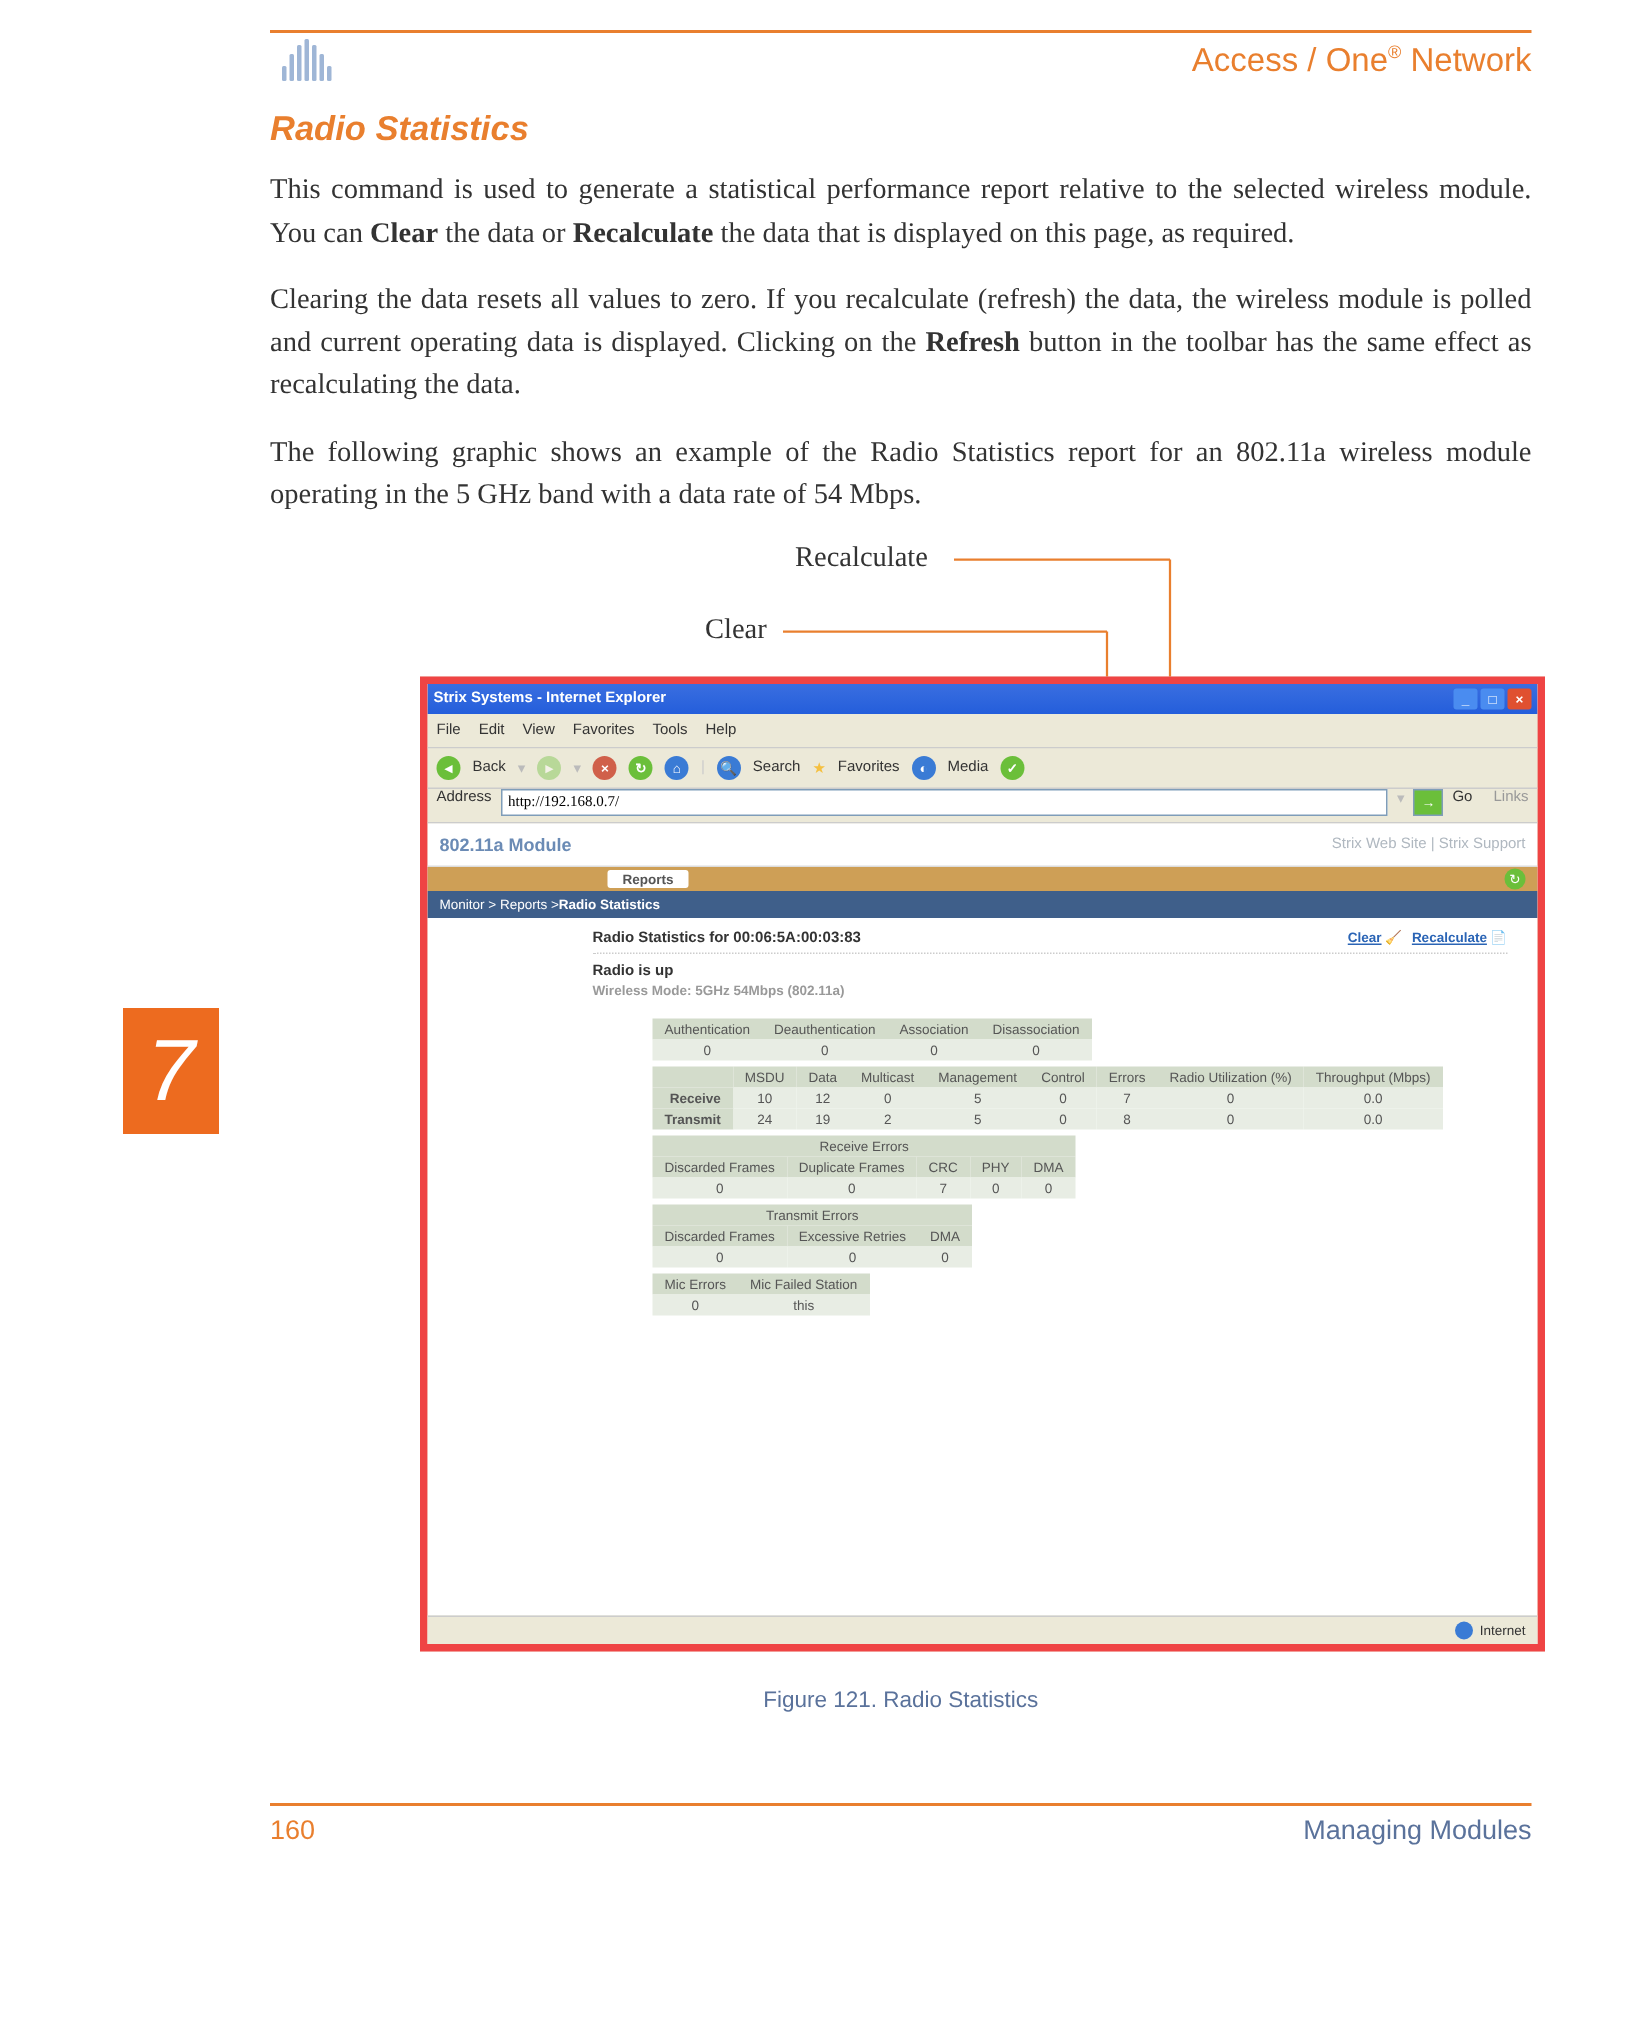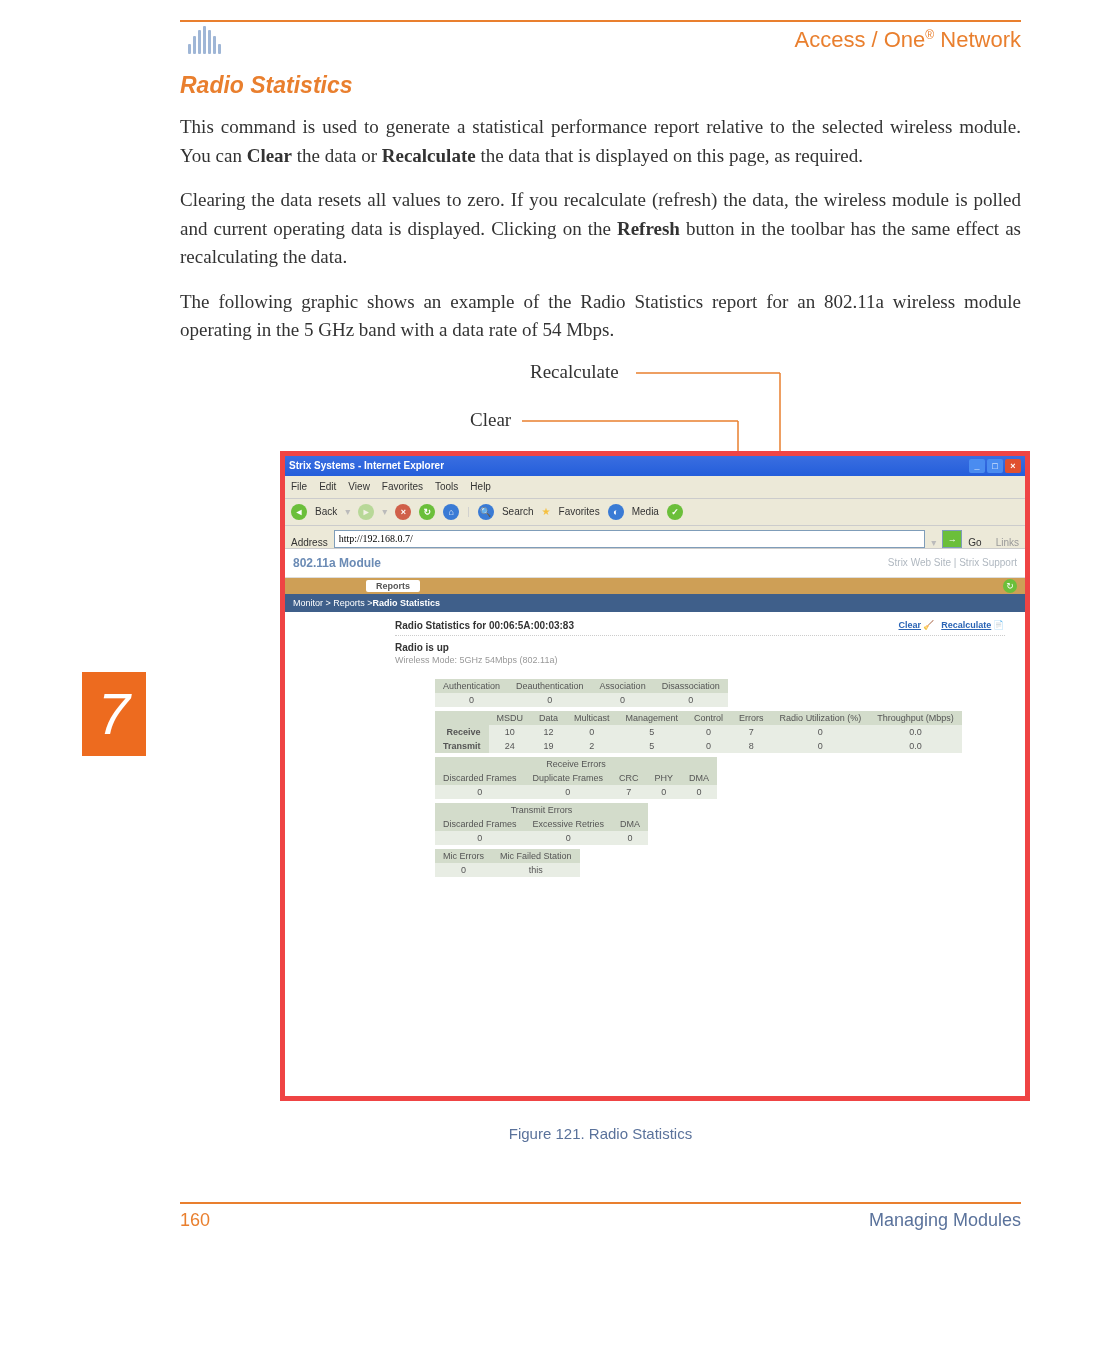--- a/index.html
+++ b/index.html
@@ -80,39 +80,39 @@
     padding: 2px 6px; align-items: center; border-bottom: 1px solid #ccc;
   }
   .toolbar {
     height: 26px; background: #ece9d8; display: flex; align-items: center;
     gap: 8px; padding: 0 6px; border-bottom: 1px solid #ccc;
   }
   .tb-ico { width:16px;height:16px;border-radius:50%;display:inline-flex;align-items:center;justify-content:center;font-size:9px;font-weight:bold;}
   .green{background:#6bbf3a;color:#fff}
   .blue{background:#3a7bd5;color:#fff}
   .red{background:#d0604a;color:#fff}
-  .addrbar{height:22px;background:#ece9d8;display:flex;align-items:flex-end;padding:0 6px;gap:6px;border-bottom:1px solid #ccc;}
+  .addrbar{height:22px;background:#ece9d8;display:flex;align-items:flex-start;padding:0 6px;gap:6px;border-bottom:1px solid #ccc;}
   .addrbar input{flex:1;height:16px;font-size:10px;border:1px solid #7f9db9;padding:0 4px;font-family:Tahoma;}
   .go-btn{width:18px;height:16px;background:#6bbf3a;color:#fff;border:1px solid #7f9db9;display:flex;align-items:center;justify-content:center;font-size:9px;font-weight:bold;}
   .mod-hdr{height:28px;background:#fff;display:flex;align-items:center;padding:0 8px;color:#b0b8c0;gap:16px;border-bottom:1px solid #ddd;font-size:10px;}
   .mod-hdr .modname{color:#6b8bb5;font-weight:bold;font-size:12px;}
   .tabrow{height:20px;background:#fff;display:flex;padding-left:40px;gap:0;font-size:9px;}
   .tab{padding:3px 10px;background:#e3e8ee;border:1px solid #b5c0cc;border-bottom:none;margin-right:1px;color:#5a728f;font-weight:bold;}
   .tab.active{background:#3f5f8a;color:#fff;}
-  .subtab{height:16px;background:#ce9f56;display:flex;padding-left:81px;align-items:center;position:relative;}
+  .subtab{height:16px;background:#ce9f56;display:flex;padding-left:120px;align-items:center;position:relative;}
   .subtab .chip{background:#fff;padding:1px 10px;font-size:9px;font-weight:bold;color:#555;border-radius:2px;}
   .subtab .refresh{position:absolute;right:8px;top:1px;width:14px;height:14px;background:#6bbf3a;color:#fff;border-radius:50%;display:flex;align-items:center;justify-content:center;font-size:9px;}
   .crumb{height:16px;background:#3f5f8a;color:#fff;padding:1px 8px;display:flex;align-items:center;font-size:9px;}
   .crumb b{color:#fff;}
   .content{background:#fff;height:480px;padding:8px 20px 8px 110px;color:#555;overflow:hidden;}
   .stat-hdr{display:flex;justify-content:space-between;align-items:center;font-weight:bold;font-size:10px;color:#333;padding-bottom:4px;border-bottom:1px dotted #ccc;}
   .actions{font-size:9px;font-weight:bold}
   .actions a{color:#2a64b5;text-decoration:underline;margin-left:4px}
   .substat{font-weight:bold;font-size:10px;margin:6px 0 2px;color:#333}
-  .mode{font-size:9px;color:#999;margin-bottom:14px;}
+  .mode{font-size:9px;color:#999;margin-bottom:14px;font-weight:bold;}
   table.mini{border-collapse:collapse;font-size:9px;color:#555;margin:4px 0 0 40px;}
   table.mini th, table.mini td{padding:2px 8px;text-align:center;background:#e8ede4;}
   table.mini th{background:#d3dccb;font-weight:normal;color:#555;}
   table.mini .rowhdr{background:#d3dccb;font-weight:bold;text-align:right;}
   .statusbar{position:absolute;bottom:0;left:0;right:0;height:18px;background:#ece9d8;border-top:1px solid #ccc;display:flex;justify-content:flex-end;align-items:center;padding:0 8px;font-size:9px;gap:4px;}
   .globe{width:12px;height:12px;background:#3a7bd5;border-radius:50%;display:inline-block;}
 
   .figcap {
     text-align: center;
     font-family: Arial, sans-serif;
@@ -348,20 +348,24 @@
           <th>Mic Errors</th>
           <th>Mic Failed Station</th>
         </tr>
         <tr>
           <td>0</td>
           <td>this</td>
         </tr>
       </tbody>
         </table>
     </div>
+    <div class="statusbar">
+      <span class="globe"></span>
+      <span>Internet</span>
+    </div>
   </div>
 
   <div class="figcap">Figure 121. Radio Statistics</div>
 
   <div class="chapter-tab">7</div>
 
   <div class="footer-rule">
     <div class="footer">
       <span class="pg">160</span>
       <span class="sec">Managing Modules</span>

